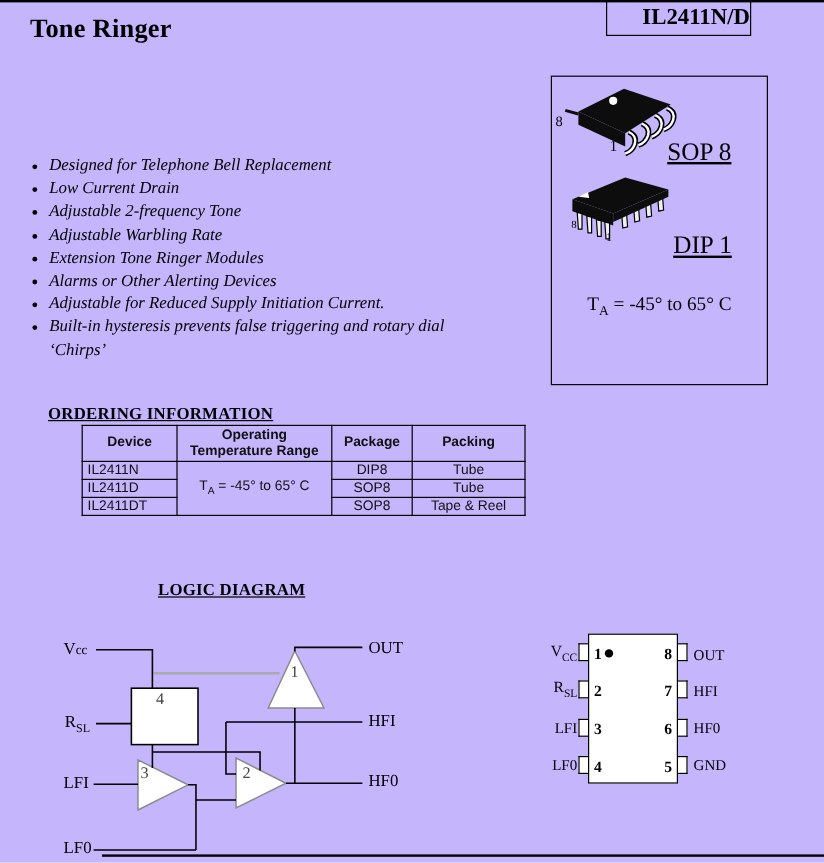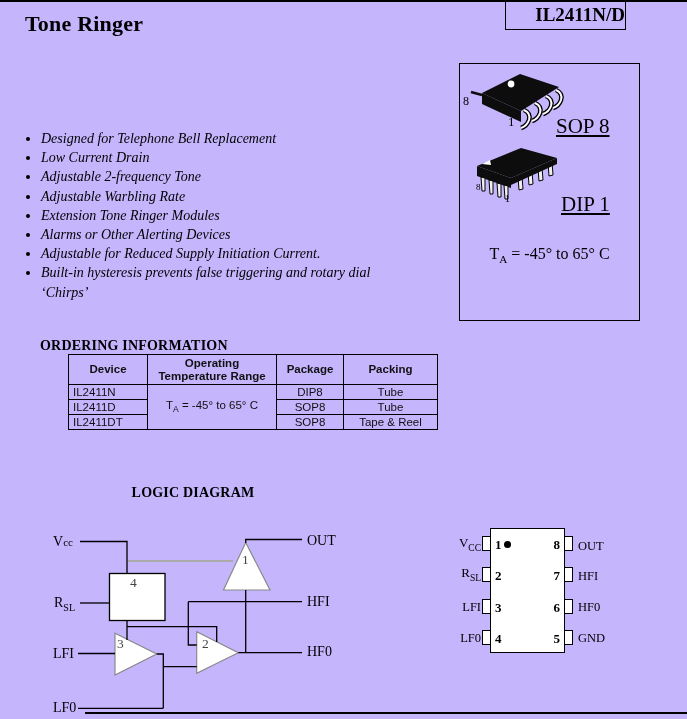--- a/index.html
+++ b/index.html
@@ -9,21 +9,21 @@
   .rule{position:absolute;background:#000;}
   .page-title{font-size:22px;font-weight:bold;letter-spacing:.2px;}
   .part-box{position:absolute;left:505px;top:0;width:121px;height:30px;border:1.6px solid #000;
             box-sizing:border-box;display:flex;align-items:center;justify-content:flex-end;
             font-size:19px;font-weight:bold;}
   .desc{position:absolute;left:25px;top:78px;width:440px;font-size:15px;line-height:16.5px;
         white-space:pre-line;margin:0;}
   .features{position:absolute;left:25px;top:129px;width:430px;margin:0;padding:0 0 0 16px;
             list-style:disc outside;}
   .features li{font-size:14px;line-height:19.2px;white-space:pre-line;font-style:italic;}
-  .sec-head{font-weight:bold;font-size:14px;letter-spacing:.2px;}
+  .sec-head{font-weight:bold;font-size:14px;letter-spacing:.2px;text-decoration:underline;}
   
   .pkg-box{position:absolute;left:459px;top:63px;width:181px;height:258px;border:1.5px solid #000;
            box-sizing:border-box;}
   .pkg-label{position:absolute;font-size:21px;text-decoration:underline;}
   .pkg-pin-num{position:absolute;font-size:12px;}
   .temp-line{position:absolute;left:0;top:181px;width:100%;text-align:center;font-size:16px;}
   sub.small{font-size:70%;}
   
   .ord-table{position:absolute;left:40px;top:354px;border-collapse:collapse;table-layout:fixed;
              width:369px;font-family:"Liberation Sans","DejaVu Sans",sans-serif;font-size:11.5px;

